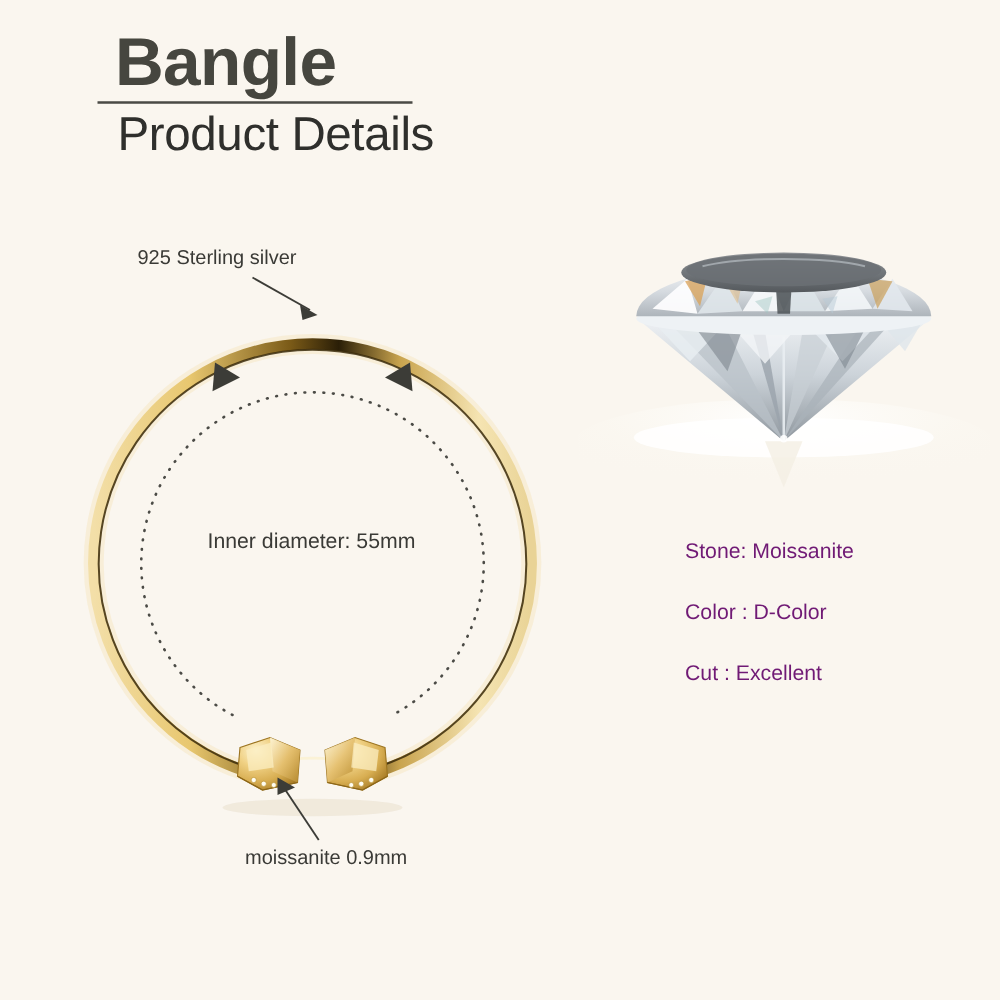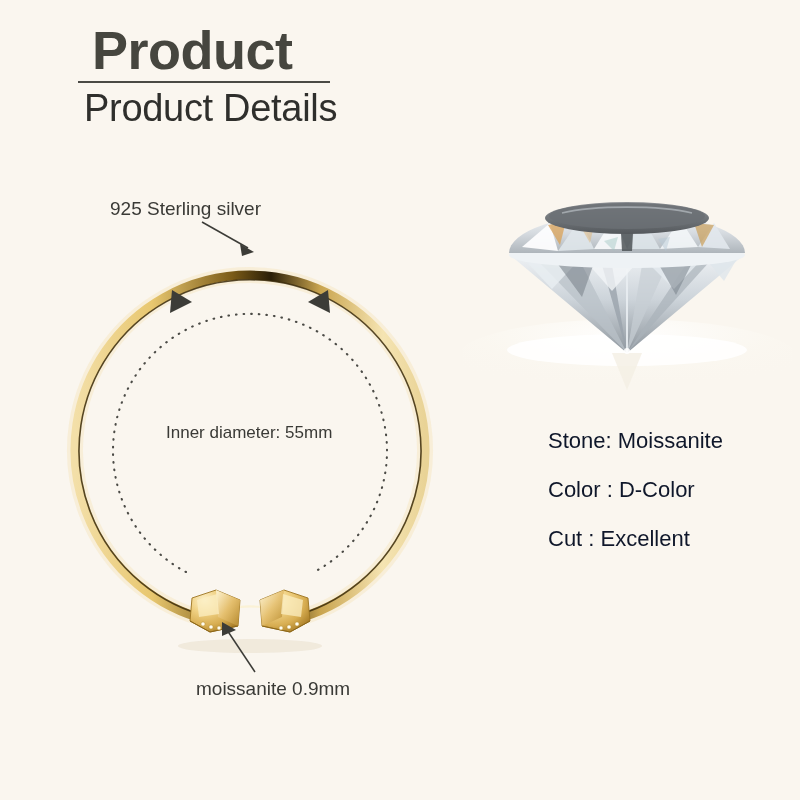--- a/index.html
+++ b/index.html
@@ -37,28 +37,28 @@
     width: 252px;
     height: 2px;
     background: #4a4a45;
     margin: 2px 0 4px 0;
   }
   .sub-title {
     font-size: 38px;
     font-weight: normal;
     color: #2f2f2c;
     line-height: 1.15;
-    margin: 0 0 0 6px;
+    margin: 0 0 0 16px;
     letter-spacing: -0.3px;
   }
 
   
   .annot {
     position: absolute;
-    font-size: 19px;
+    font-size: 16px;
     color: #3a3a36;
     white-space: nowrap;
   }
   .annot-silver { left: 110px; top: 198px; }
   .annot-moiss  { left: 196px; top: 678px; text-align: right; }
   .annot-inner  {
     position: absolute;
     left: 166px;
     top: 423px;
     font-size: 17px;
@@ -76,34 +76,34 @@
   #diamond-svg { left: 462px; top: 185px; }
 
   
   .spec-list {
     position: absolute;
     left: 548px;
     top: 428px;
     width: 230px;
   }
   .spec-item {
-    font-size: 22px;
-    color: #0f172a;
+    font-size: 17px;
+    color: #701a75;
     height: 49px;
     line-height: 25px;
     white-space: nowrap;
   }
 </style>
 </head>
 <body>
 
 <div id="page">
 
   <div class="title-block">
-    <div class="main-title">Product</div>
+    <div class="main-title">Bangle</div>
     <div class="title-rule"></div>
     <div class="sub-title">Product Details</div>
   </div>
 
   <svg class="layer" id="bangle-svg" width="420" height="520" viewBox="0 0 420 520">
     <defs>
 
       <linearGradient id="goldBand" x1="0" y1="0" x2="1" y2="0">
         <stop offset="0%" stop-color="#f3dfa8"></stop>
         <stop offset="22%" stop-color="#e8c76f"></stop>

